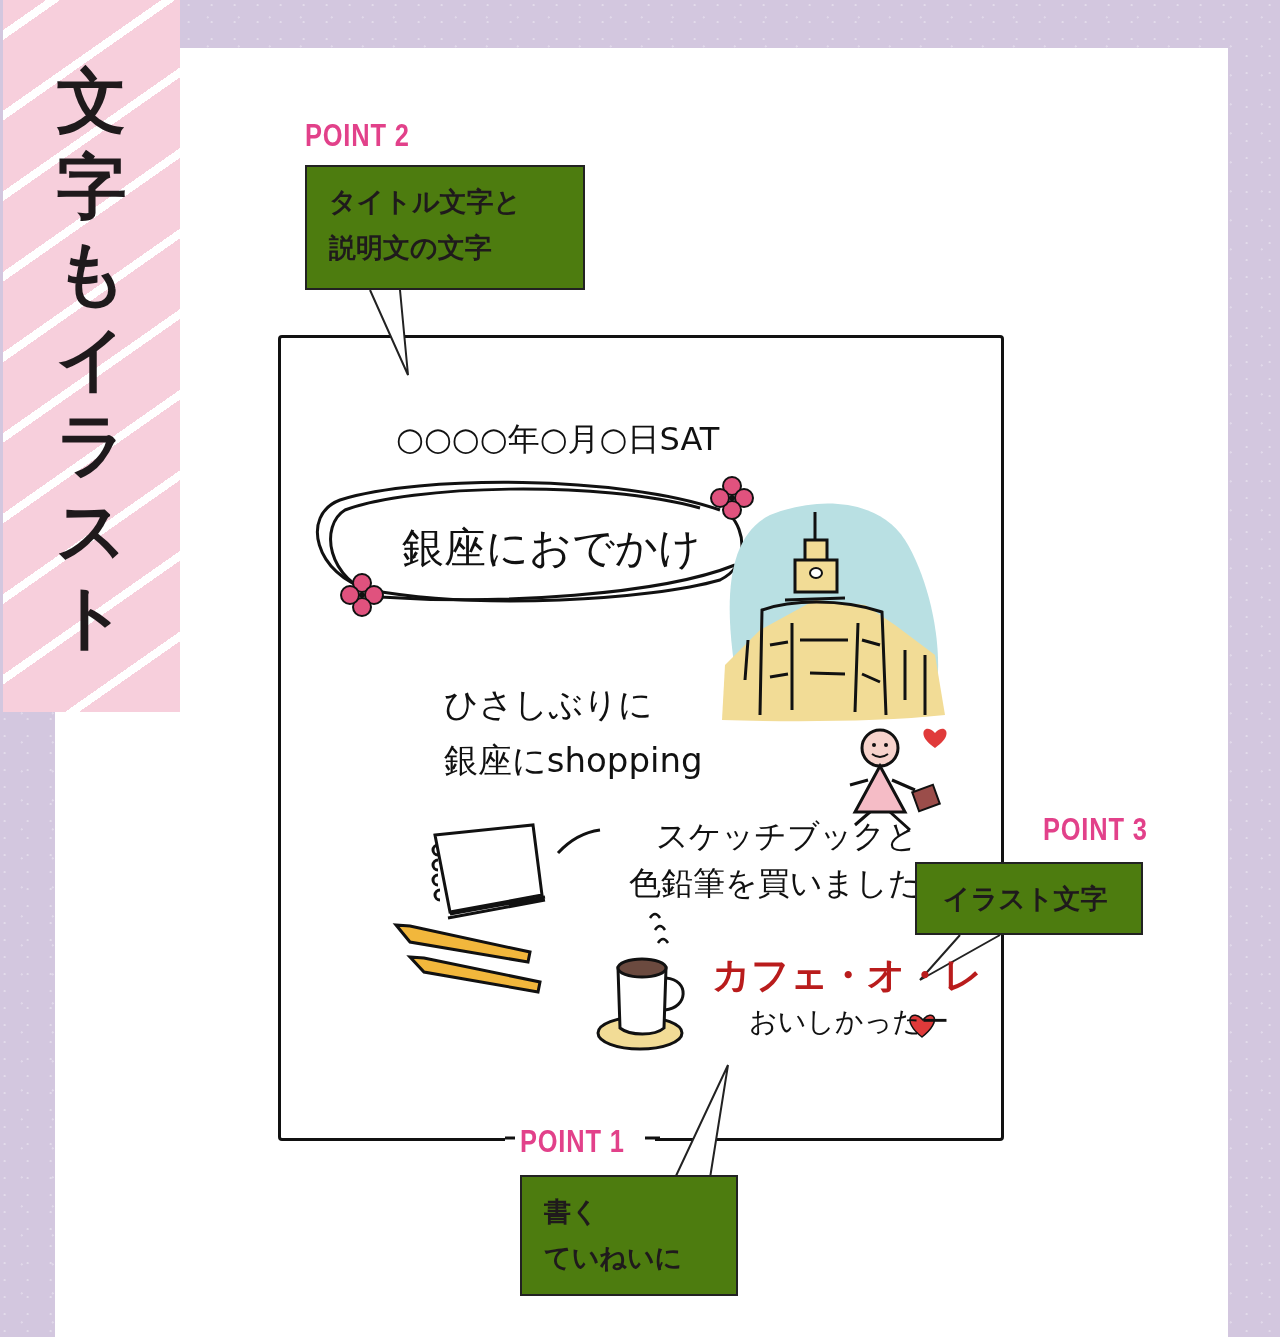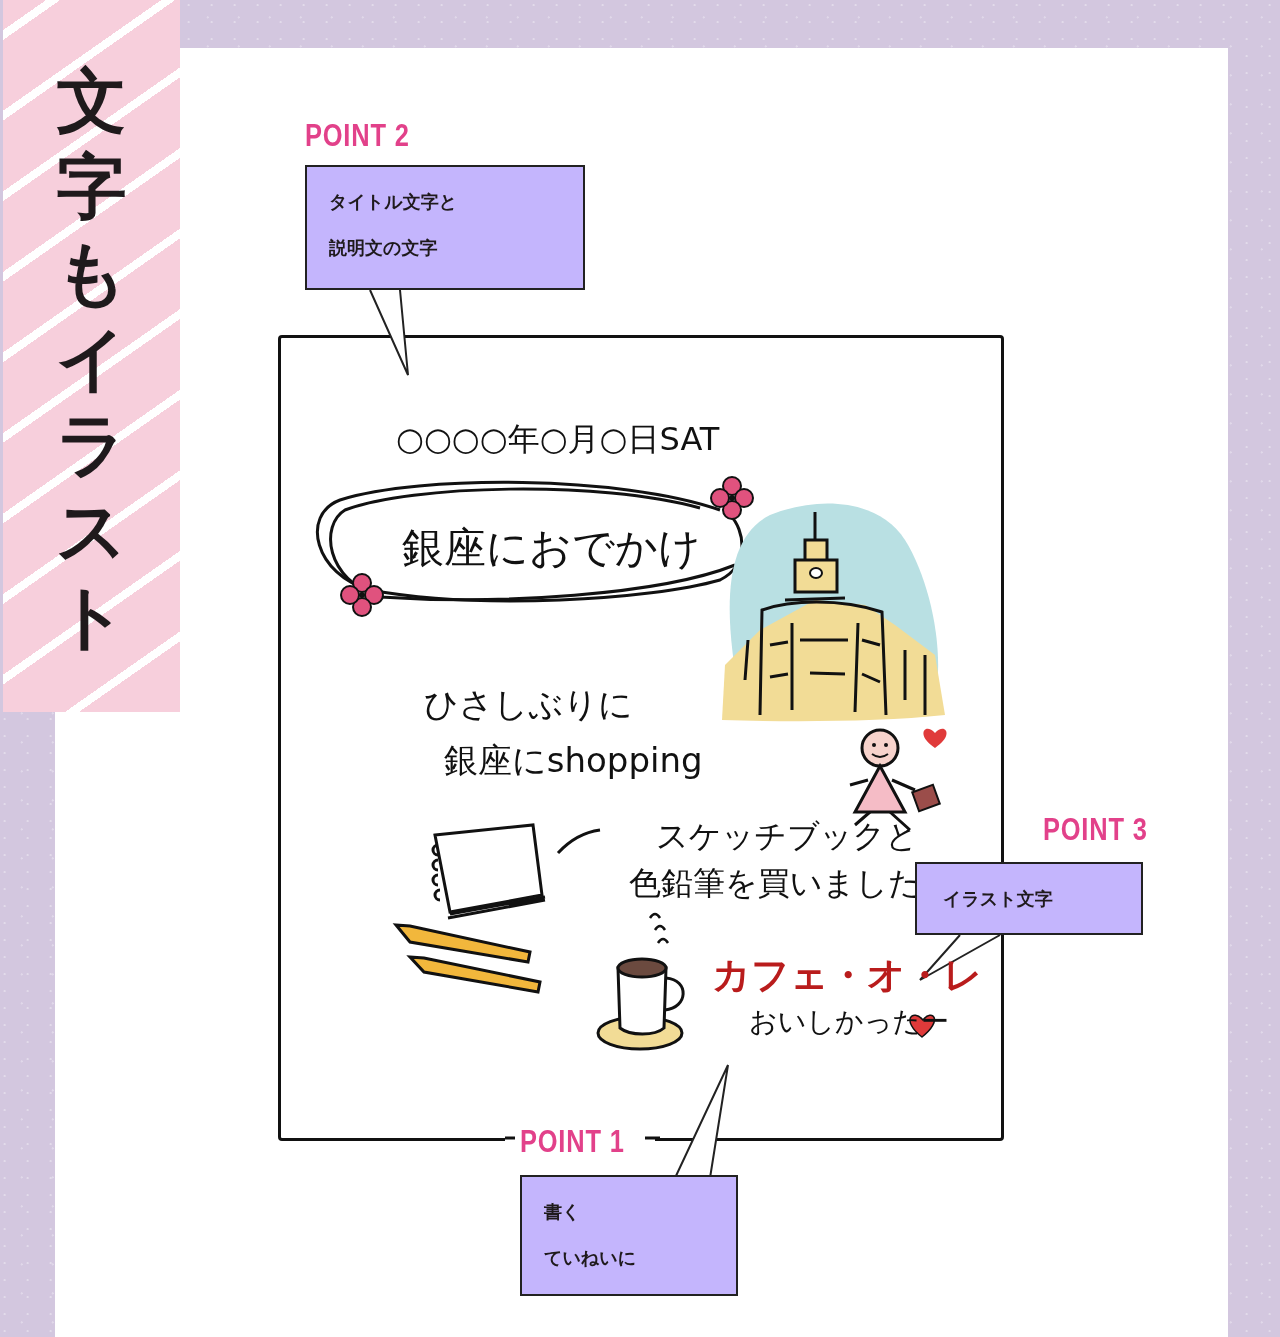--- a/index.html
+++ b/index.html
@@ -29,22 +29,22 @@
     display: flex; flex-direction: column; align-items: center;
     font-weight: bold; font-size: 70px; line-height: 86px; color: #1f1a1c;
   }
   .banner-title span { display: block; }
   .point-label {
     position: absolute; color: #e2418a; font-weight: bold;
     font-family: "Liberation Sans", "DejaVu Sans", sans-serif;
     font-size: 31px; letter-spacing: 1px; transform: scaleX(0.82); transform-origin: left top;
   }
   .callout {
-    position: absolute; background: #c4b5fd; border: 2px solid #222;
-    font-weight: bold; color: #1f1a1c; font-size: 18px; line-height: 46px;
+    position: absolute; background: #4d7c0f; border: 2px solid #222;
+    font-weight: bold; color: #1f1a1c; font-size: 27px; line-height: 46px;
     box-sizing: border-box;
   }
   .sketch-frame {
     position: absolute; left: 278px; top: 335px; width: 726px; height: 806px;
     border: 3px solid #111; border-radius: 4px; box-sizing: border-box;
   }
   .hand {
     position: absolute; color: #111; white-space: nowrap;
     font-family: "DejaVu Sans", sans-serif;
     margin-left: 24px;
@@ -144,21 +144,21 @@
 
   <path d="M923 1020 C913 1008 900 1020 922 1037 C944 1020 932 1008 923 1020 Z" fill="#e03a3a" stroke="#111" stroke-width="1.5"></path>
 
   <path d="M370 290 L408 375 L400 290" fill="#fff" stroke="#222" stroke-width="2"></path>
   <path d="M960 935 L920 980 L1000 935" fill="#fff" stroke="#222" stroke-width="2"></path>
   <path d="M675 1178 L728 1065 L710 1178" fill="#fff" stroke="#222" stroke-width="2"></path>
 </svg>
 
 <div class="hand" style="left:372px; top:418px; font-size:32px;">○○○○年○月○日SAT</div>
 <div class="hand" style="left:378px; top:520px; font-size:42px;">銀座におでかけ</div>
-<div class="hand" style="left:400px; top:682px; font-size:34px;">ひさしぶりに</div>
+<div class="hand" style="left:420px; top:682px; font-size:34px;">ひさしぶりに</div>
 <div class="hand" style="left:420px; top:738px; font-size:34px;text-align:center;">銀座にshopping</div>
 <div class="hand" style="left:632px; top:815px; font-size:32px;">スケッチブックと</div>
 <div class="hand" style="left:605px; top:862px; font-size:32px;">色鉛筆を買いました</div>
 <div class="hand" style="left:688px; top:950px; font-size:38px; color:#b91c1c; font-weight:bold;">カフェ・オ・レ</div>
 <div class="hand" style="left:725px; top:1003px; font-size:28px;">おいしかったー</div>
 
 <div class="point-label" style="left:305px; top:118px;">POINT 2</div>
 <div class="callout" style="left:305px; top:165px; width:280px; height:125px; padding:12px 0 0 22px;">
   <div>タイトル文字と</div>
   <div>説明文の文字</div>

